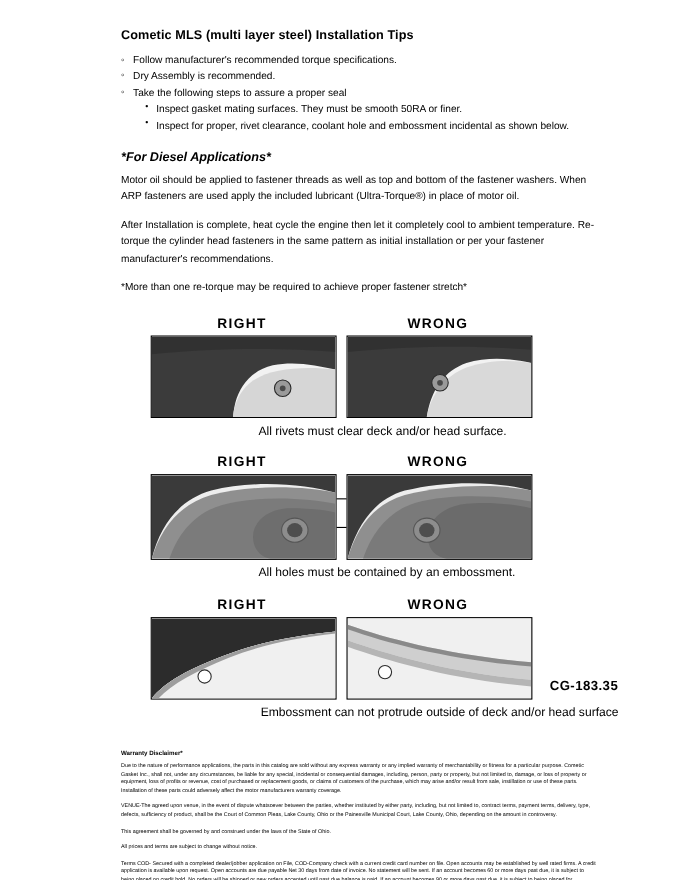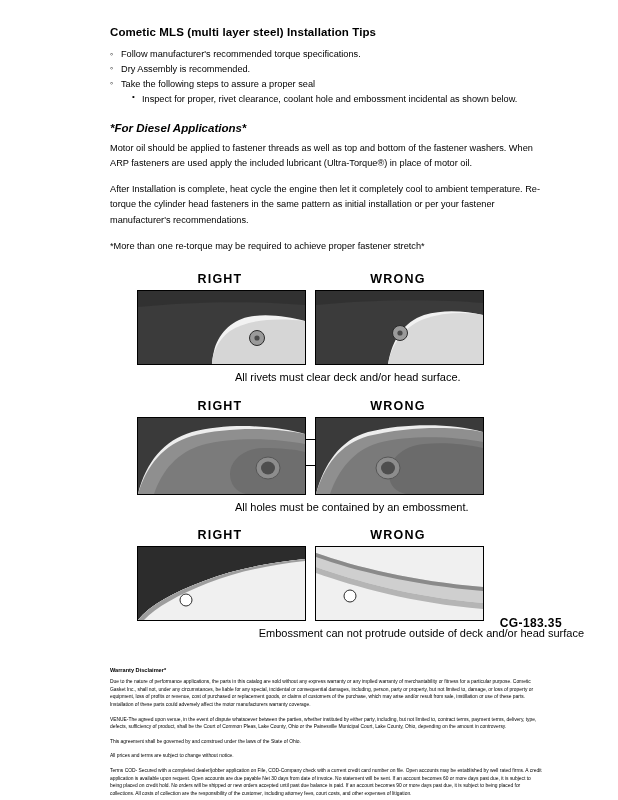--- a/index.html
+++ b/index.html
@@ -117,21 +117,20 @@
   }
   .figbox svg { display: block; }
   .caption {
     font-size: 11px;
     margin: 5px 0 0 0;
     padding-left: 201px;
     line-height: 1.35;
   }
   .caption.wide {
     padding-left: 203px;
-    text-align: right;
   }
 
   
   .callouts {
     position: absolute;
     left: 90px;
     top: 16px;
     width: 140px;
     text-align: right;
     font-size: 9.2px;
@@ -175,20 +174,21 @@
 <div class="page">
 
   <h1 class="title">Cometic MLS (multi layer steel) Installation Tips</h1>
 
   <ul class="bullets">
     <li>Follow manufacturer's recommended torque specifications.</li>
     <li>Dry Assembly is recommended.</li>
     <li>
       <span>Take the following steps to assure a proper seal</span>
       <ul class="sub">
+        <li>Inspect gasket mating surfaces.  They must be smooth 50RA or finer.</li>
         <li>Inspect for proper, rivet clearance, coolant hole and embossment incidental as shown below.</li>
       </ul>
     </li>
   </ul>
 
   <h2 class="subhead">*For Diesel Applications*</h2>
 
   <p class="para">Motor oil should be applied to fastener threads as well as top and bottom of the fastener washers. When ARP fasteners are used apply the included lubricant (Ultra-Torque®) in place of motor oil.</p>
   <p class="para">After Installation is complete, heat cycle the engine then let it completely cool to ambient temperature. Re-torque the cylinder head fasteners in the same pattern as initial installation or per your fastener manufacturer's recommendations.</p>
   <p class="note">*More than one re-torque may be required to achieve proper fastener stretch*</p>

